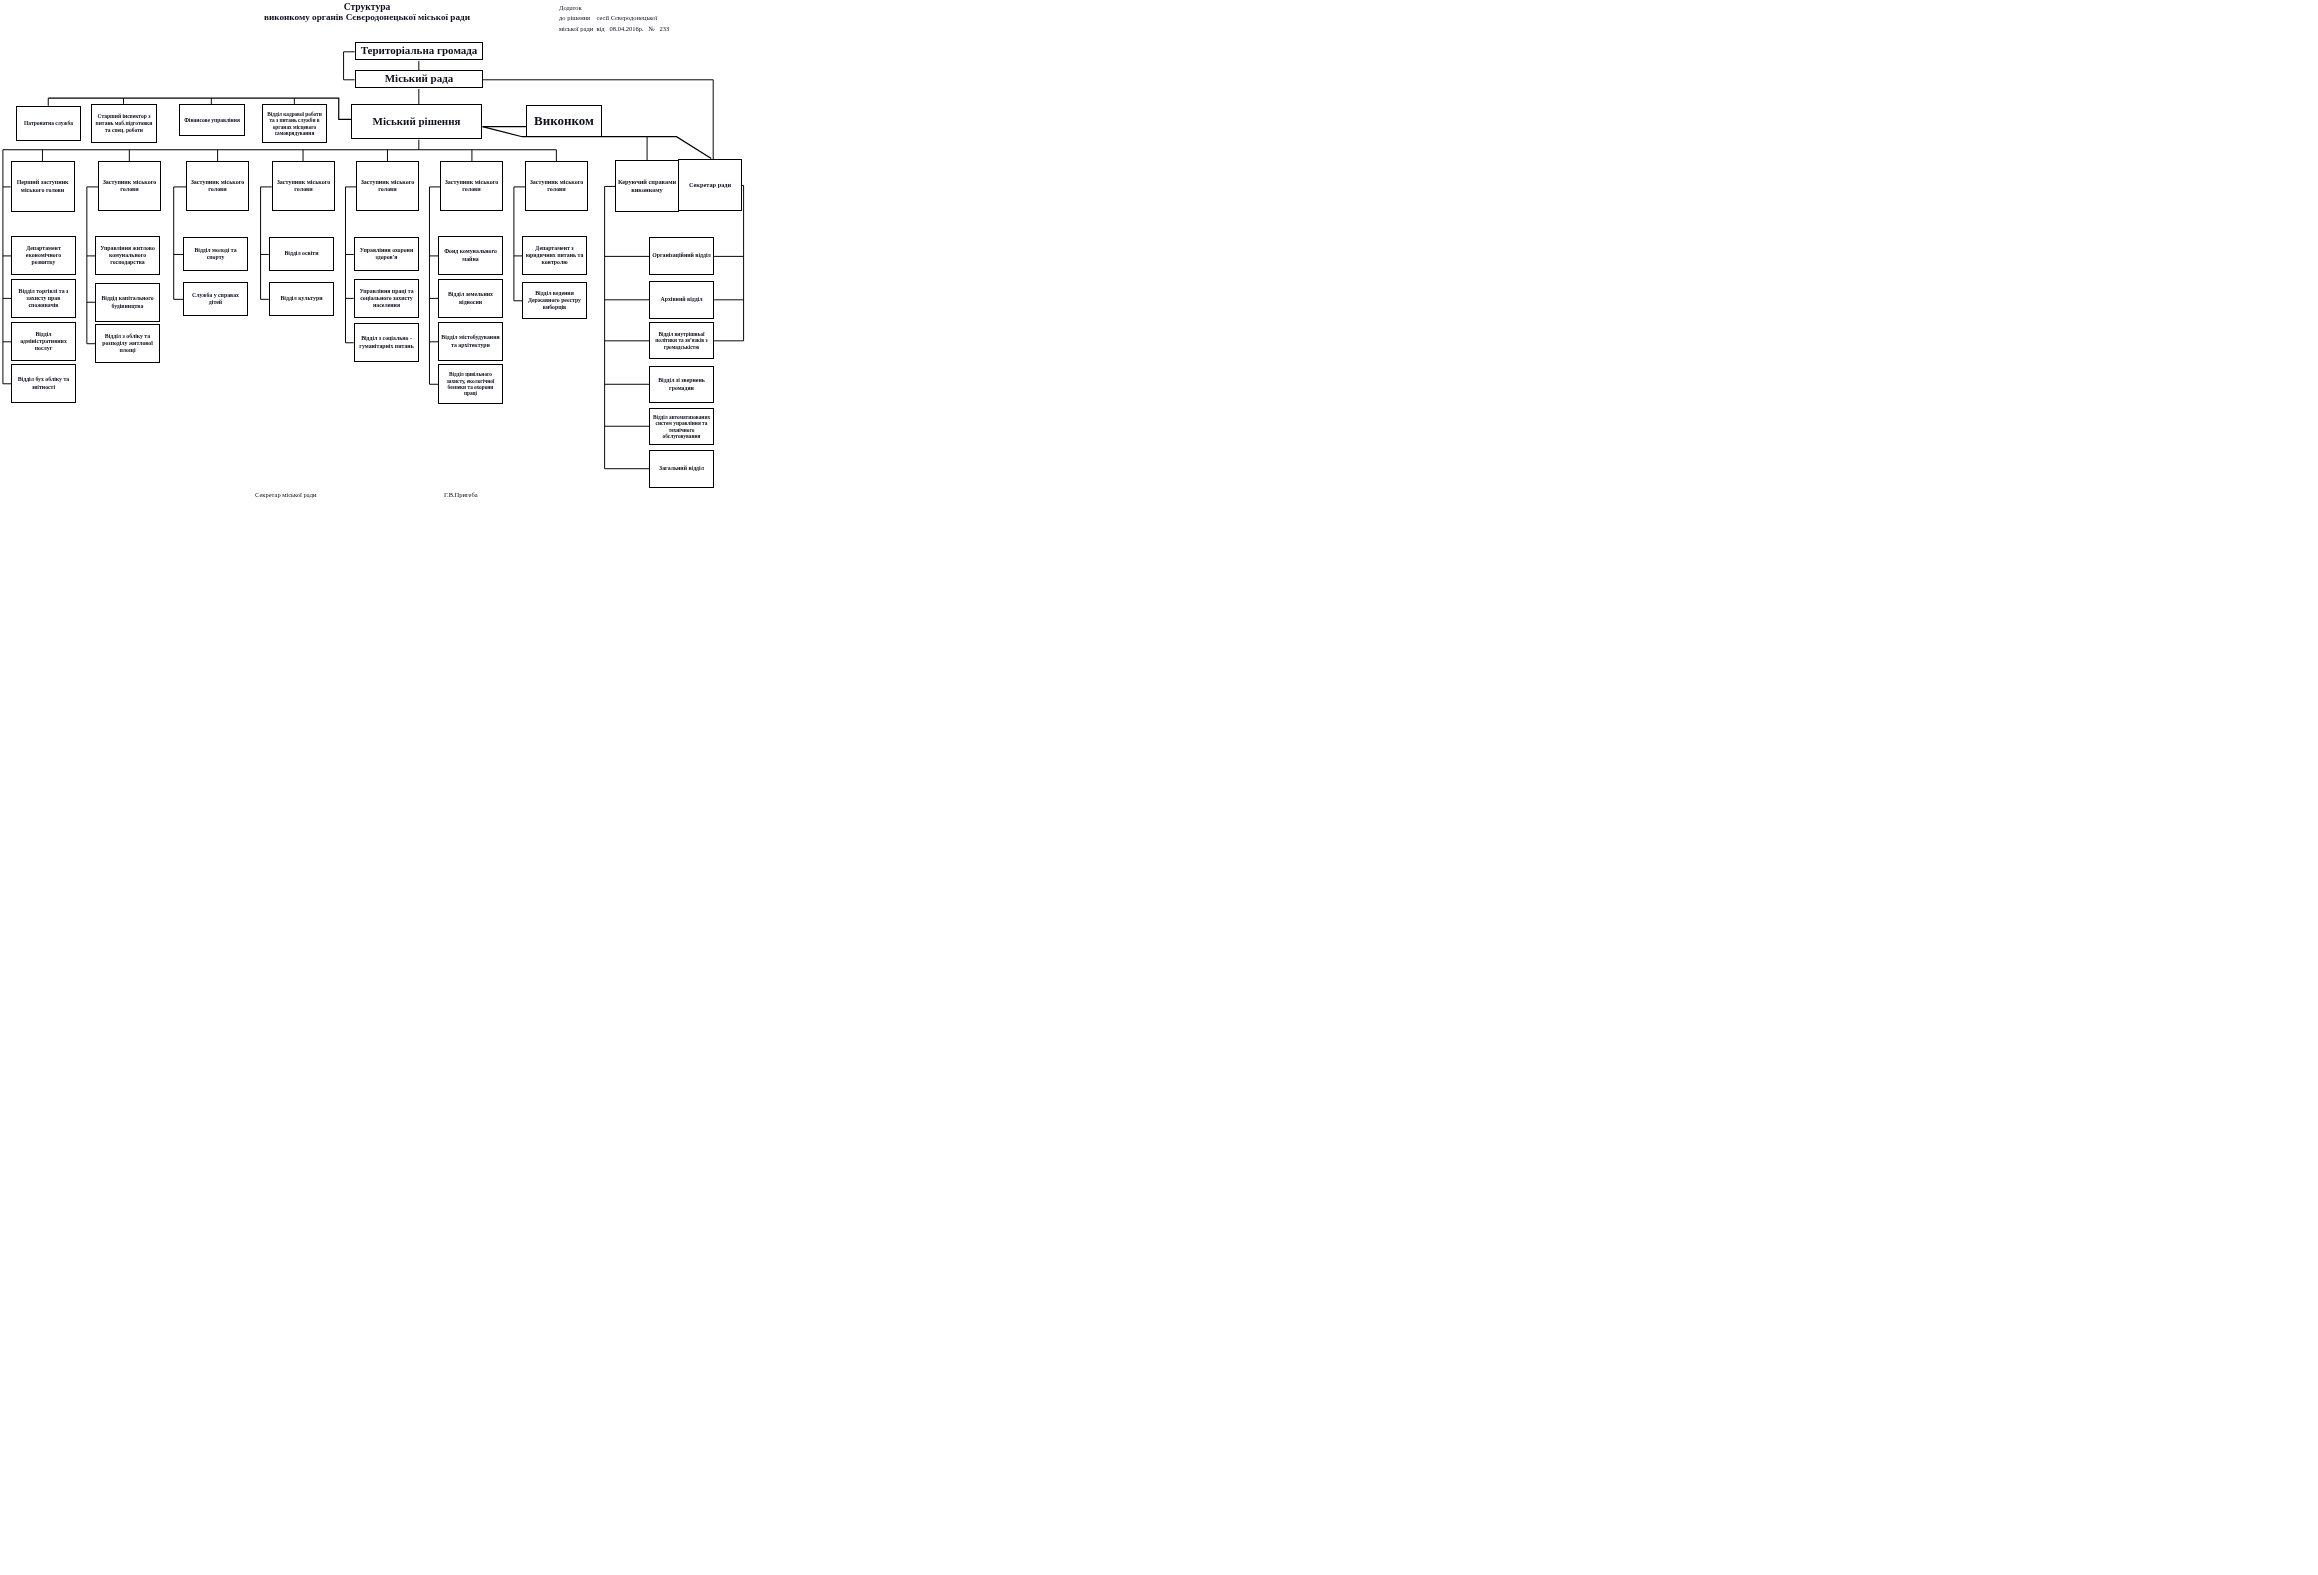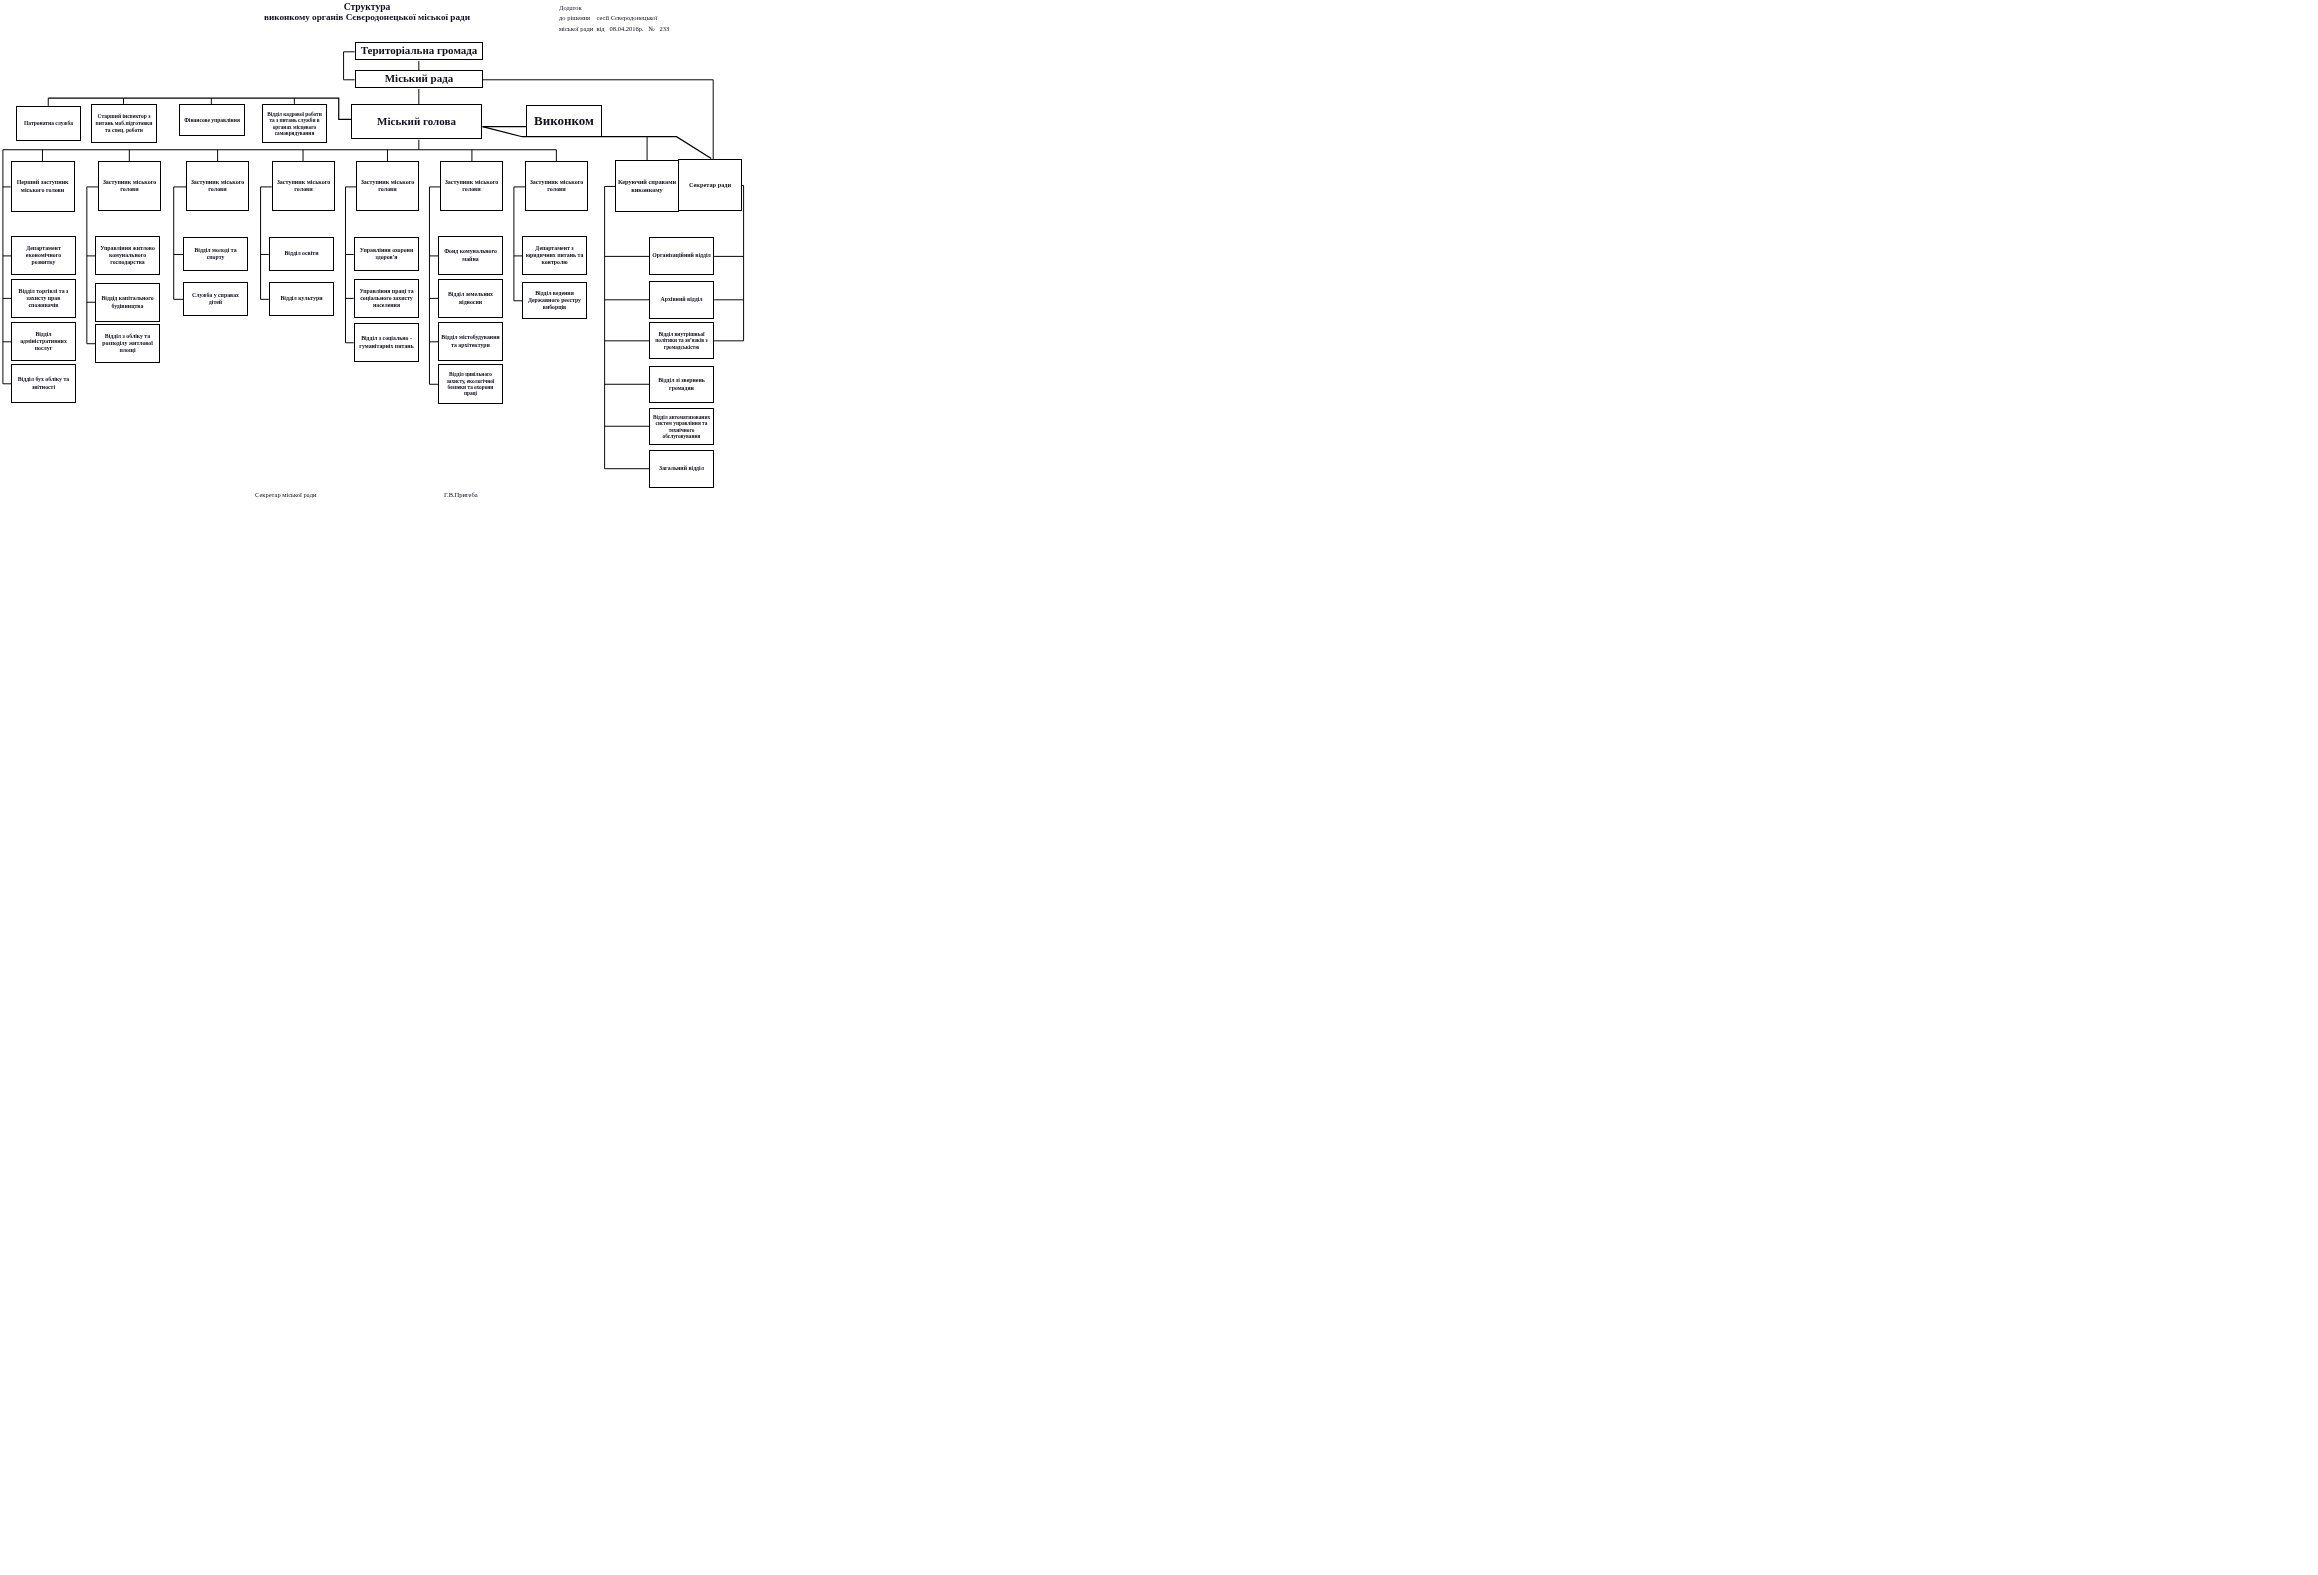--- a/index.html
+++ b/index.html
@@ -114,21 +114,21 @@
     <div class="fs19">виконкому органів Сєвєродонецької міської ради</div>
   </div>
   <div class="annot">
     <div class="pre">Додаток</div>
     <div class="pre">до рішення    сесії Сєвєродонецької</div>
     <div class="pre">міської ради  від   08.04.2016р.   №   233</div>
   </div>
 
   <div class="box bthick fs16" style="left:355px;top:42px;width:128px;height:18.3px">Територіальна громада</div>
   <div class="box bthick fs16" style="left:355px;top:70px;width:128px;height:18.3px">Міський рада</div>
-  <div class="box bthick fs16" style="left:351px;top:104px;width:131px;height:35px">Міський голова</div>
+  <div class="box bthick fs16" style="left:351px;top:104px;width:131px;height:35px">Міський рішення</div>
   <div class="box bthick fs15" style="left:526px;top:105px;width:76px;height:32px">Виконком</div>
 
   <div class="box bthick fs115" style="left:16px;top:106px;width:65px;height:35px">Патронатна служба</div>
   <div class="box bthick fs115" style="left:91px;top:104px;width:66px;height:39px">Старший інспектор з питань моб.підготовки та спец. роботи</div>
   <div class="box bthick fs115" style="left:179px;top:104px;width:66px;height:32px">Фінансове управління</div>
   <div class="box bthick fs11" style="left:262px;top:104px;width:65px;height:39px">Відділ кадрової роботи та з питань служби в органах місцевого самоврядування</div>
 
   <div class="box bthick fs125" style="left:10.6px;top:161px;width:64px;height:51px">Перший заступник міського голови</div>
   <div class="box bthick fs125" style="left:98px;top:161px;width:63px;height:50px">Заступник міського голови</div>
   <div class="box bthick fs125" style="left:186px;top:161px;width:63px;height:50px">Заступник міського голови</div>

